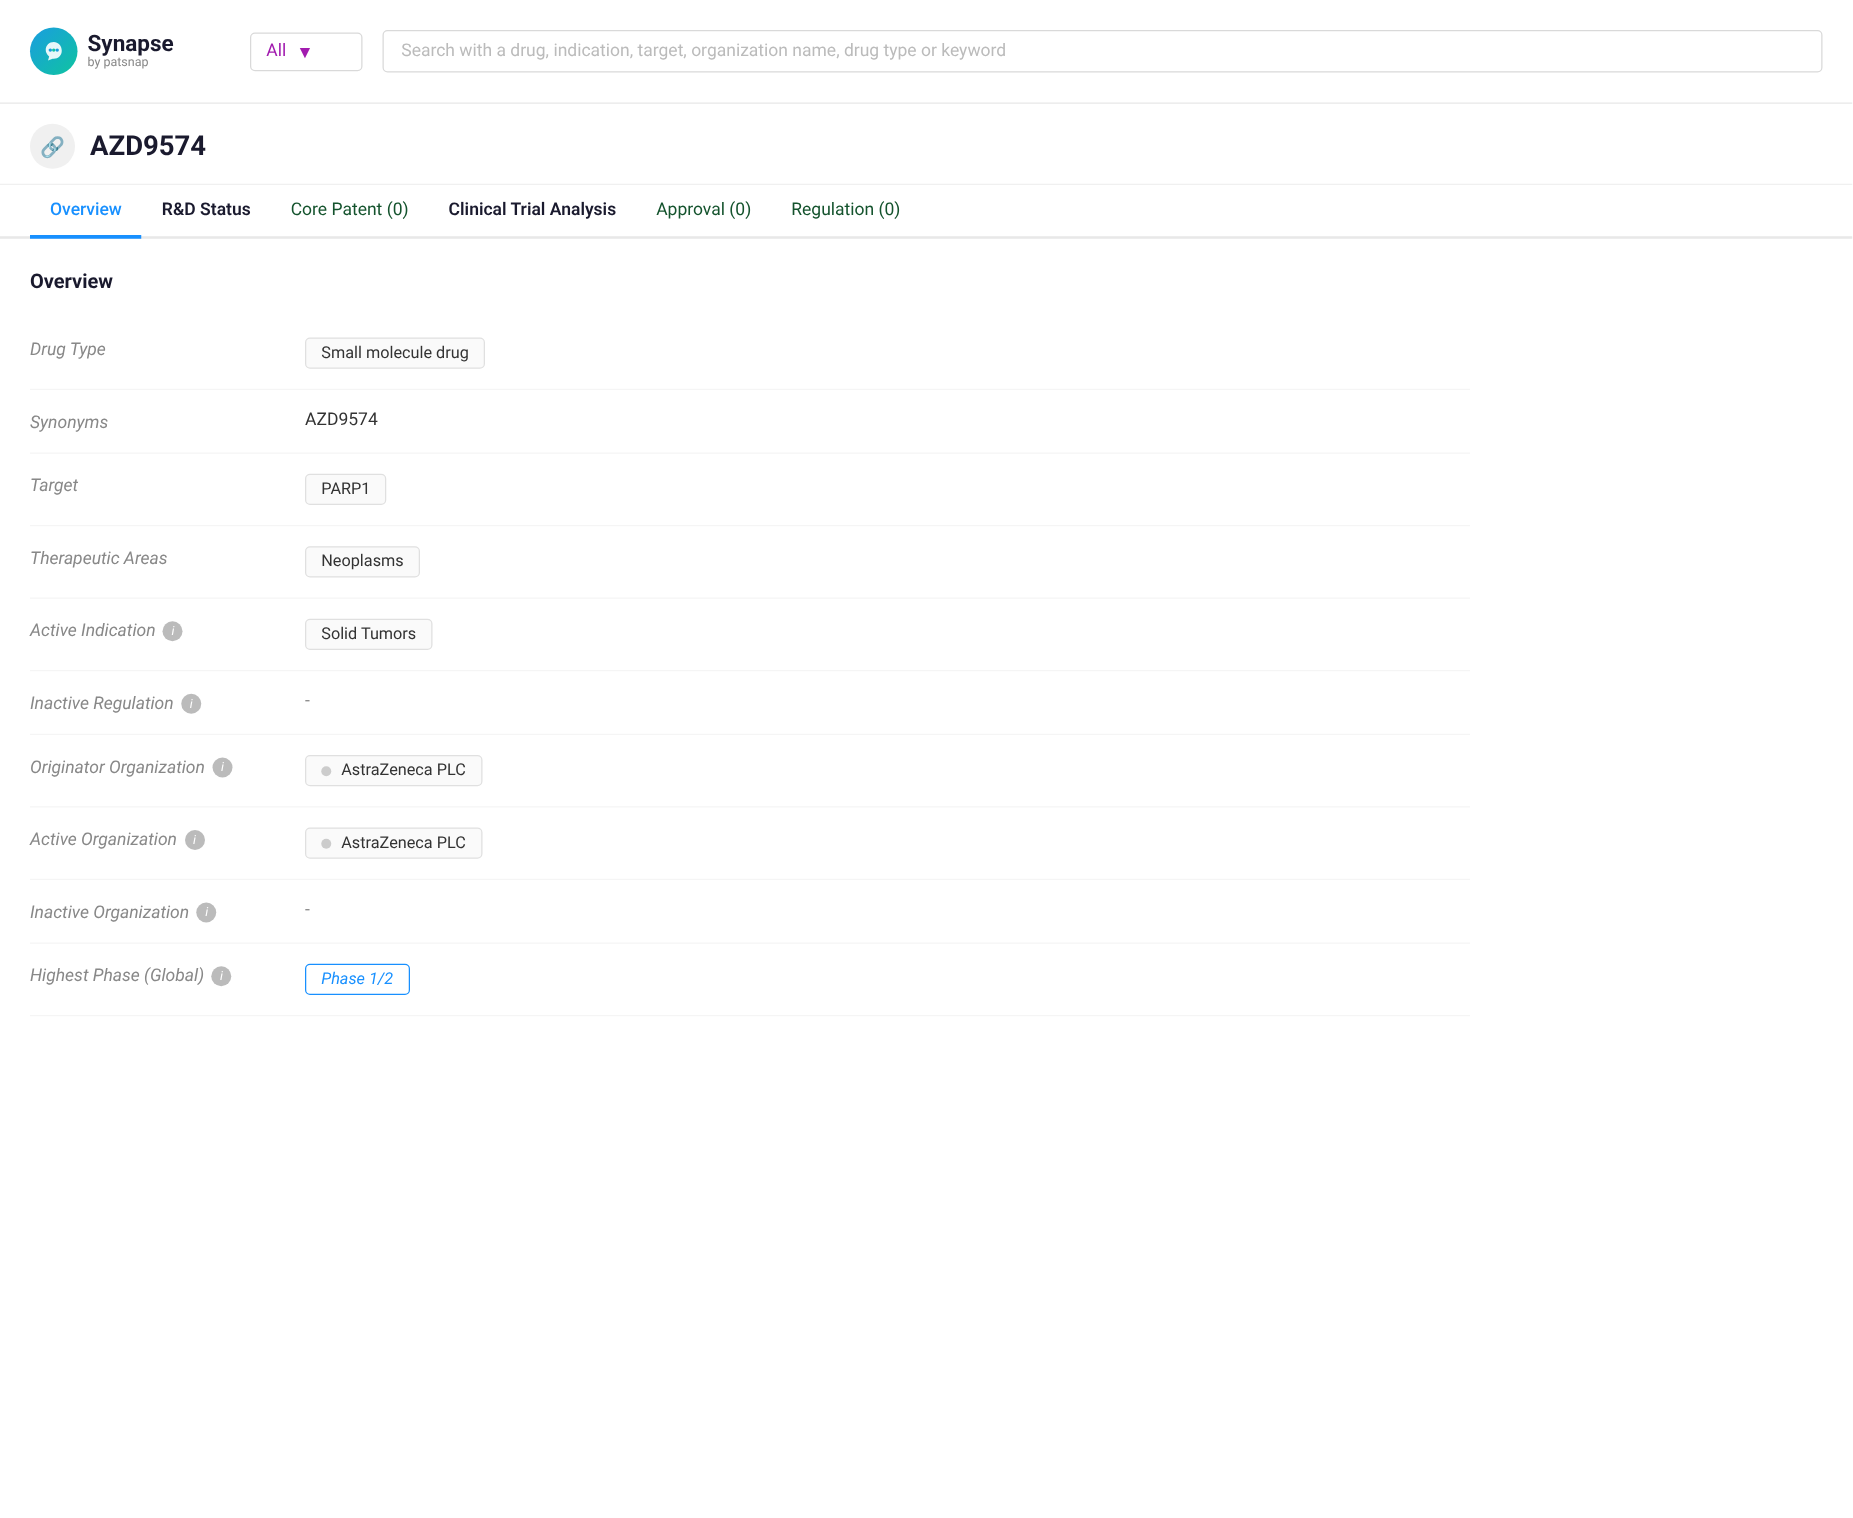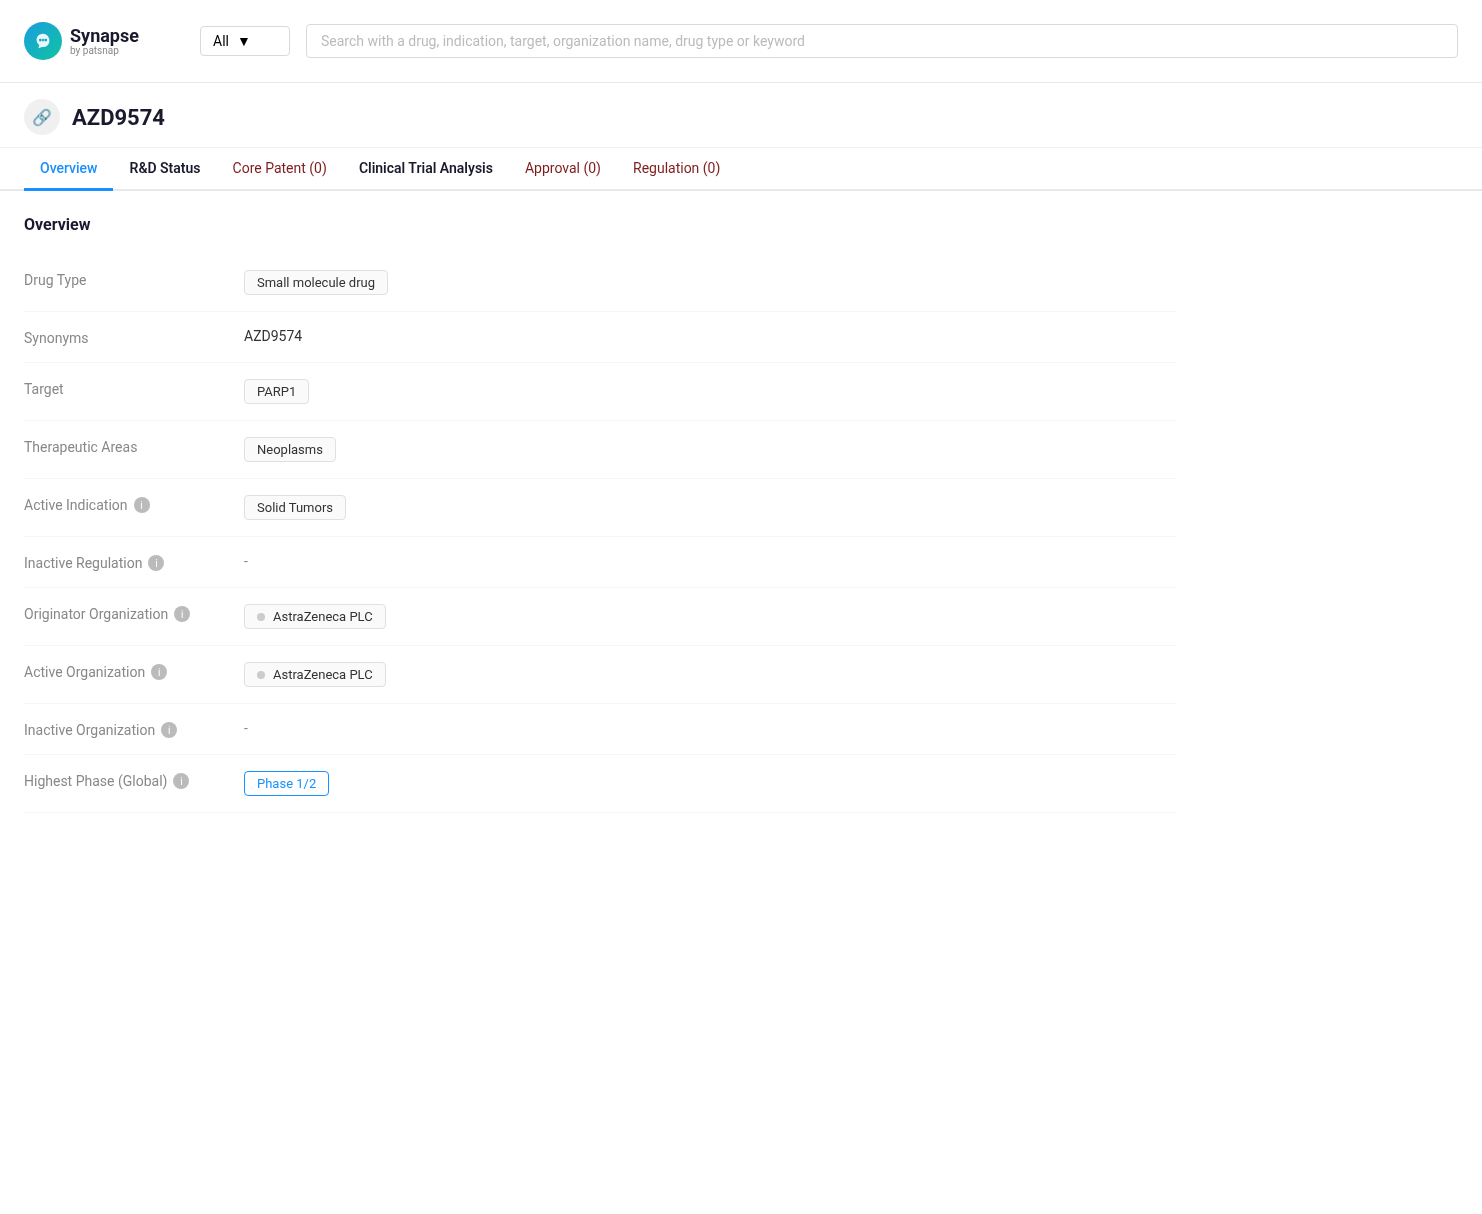--- a/index.html
+++ b/index.html
@@ -7,44 +7,44 @@
 
     
     .header { display: flex; align-items: center; padding: 22px 24px; border-bottom: 1px solid #e8e8e8; gap: 16px; }
     .logo-area { display: flex; align-items: center; gap: 8px; min-width: 160px; }
     .logo-circle { width: 38px; height: 38px; border-radius: 50%; background: linear-gradient(135deg, #1a9de0, #0fc4a0); display: flex; align-items: center; justify-content: center; }
     .logo-circle svg { width: 22px; height: 22px; }
     .logo-text { display: flex; flex-direction: column; line-height: 1.1; }
     .logo-name { font-size: 18px; font-weight: 700; color: #1a1a2e; }
     .logo-sub { font-size: 10px; color: #888; }
     .search-dropdown { display: flex; align-items: center; border: 1px solid #d9d9d9; border-radius: 4px; padding: 6px 12px; gap: 8px; cursor: pointer; min-width: 90px; }
-    .search-dropdown span { font-size: 14px; color: #000000; }
+    .search-dropdown span { font-size: 14px; color: #a21caf; }
     .dropdown-arrow { color: #666; font-size: 12px; }
     .search-input-wrap { flex: 1; border: 1px solid #d9d9d9; border-radius: 4px; padding: 8px 14px; color: #bbb; font-size: 14px; }
 
     
     .drug-header { display: flex; align-items: center; padding: 16px 24px 12px; gap: 12px; border-bottom: 1px solid #f0f0f0; }
     .drug-icon { width: 36px; height: 36px; border-radius: 50%; background: #f0f0f0; display: flex; align-items: center; justify-content: center; color: #888; font-size: 16px; }
     .drug-name { font-size: 22px; font-weight: 700; color: #1a1a2e; }
 
     
     .nav-tabs { display: flex; align-items: flex-end; padding: 0 24px; border-bottom: 2px solid #e8e8e8; gap: 0; }
-    .nav-tab { padding: 12px 16px; font-size: 14px; cursor: pointer; white-space: nowrap; color: #7f1d1d; border-bottom: 3px solid transparent; margin-bottom: -2px; }
+    .nav-tab { padding: 12px 16px; font-size: 14px; cursor: pointer; white-space: nowrap; color: #14532d; border-bottom: 3px solid transparent; margin-bottom: -2px; }
     .nav-tab.active { color: #1890ff; border-bottom: 3px solid #1890ff; font-weight: 500; }
     .nav-tab.bold { color: #1a1a2e; font-weight: 600; }
 
     
     .main-content { padding: 24px 24px 40px; max-width: 1200px; }
     .section-title { font-size: 16px; font-weight: 700; color: #1a1a2e; margin-bottom: 20px; }
     .subsection-title { font-size: 14px; font-weight: 700; color: #1a1a2e; margin-bottom: 20px; margin-top: 8px; }
     .info-row { display: flex; align-items: flex-start; padding: 16px 0; border-bottom: 1px solid #f5f5f5; }
-    .info-label { width: 220px; min-width: 220px; color: #888; font-size: 14px; display: flex; align-items: flex-start; gap: 6px; padding-top: 2px; }
+    .info-label { width: 220px; min-width: 220px; color: #888; font-size: 14px; display: flex; align-items: flex-start; gap: 6px; padding-top: 2px; font-style: italic; }
     .info-value { flex: 1; display: flex; flex-wrap: wrap; gap: 8px; align-items: center; }
     .tag { display: inline-flex; align-items: center; padding: 4px 12px; border: 1px solid #e0e0e0; border-radius: 4px; background: #fafafa; font-size: 13px; color: #333; gap: 8px; }
-    .tag.phase { border-color: #1890ff; color: #1890ff; background: #fff; }
+    .tag.phase { border-color: #1890ff; color: #1890ff; background: #fff; font-style: italic; }
     .tag-dot { width: 8px; height: 8px; border-radius: 50%; background: #ccc; }
     .info-text { font-size: 14px; color: #333; }
     .info-dash { color: #888; }
     .info-icon { width: 16px; height: 16px; border-radius: 50%; background: #bbb; display: inline-flex; align-items: center; justify-content: center; color: #fff; font-size: 10px; cursor: pointer; flex-shrink: 0; }
   </style>
 </head>
 <body>
 
 <div class="header">
   <div class="logo-area">

